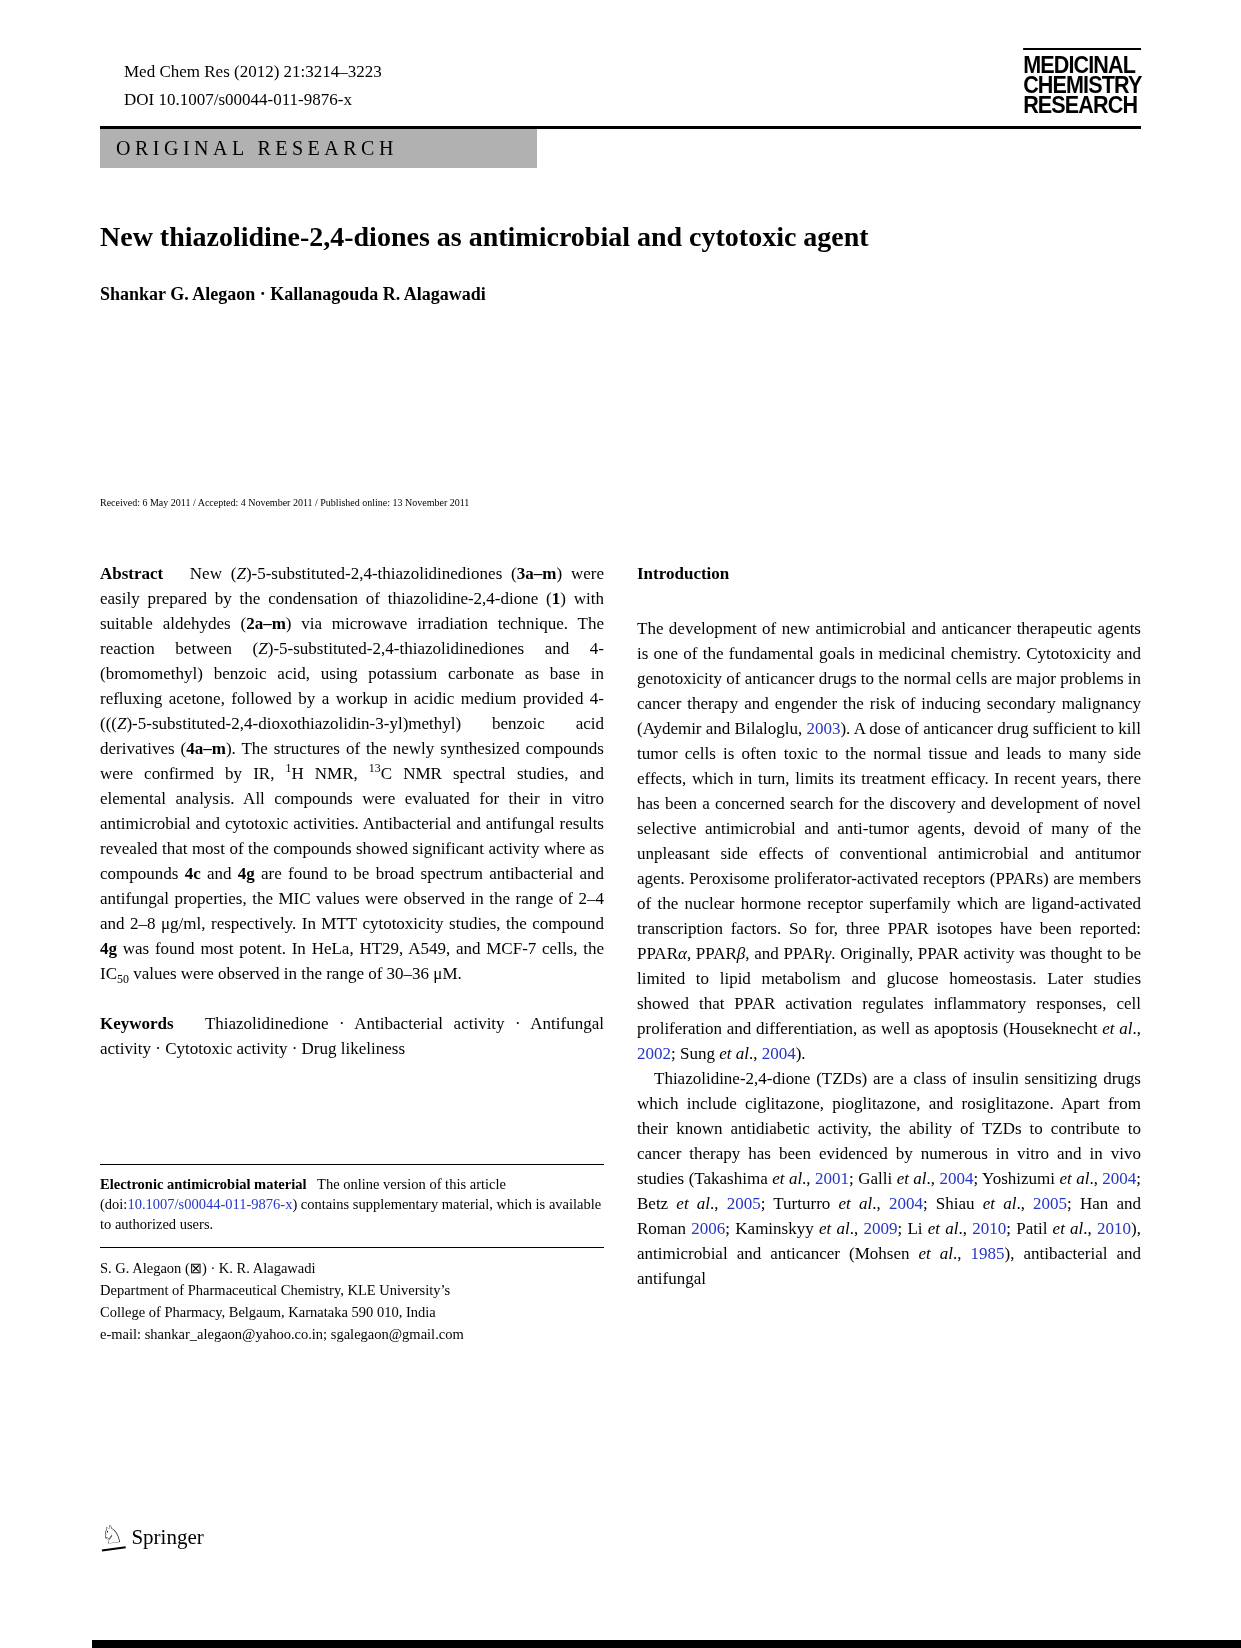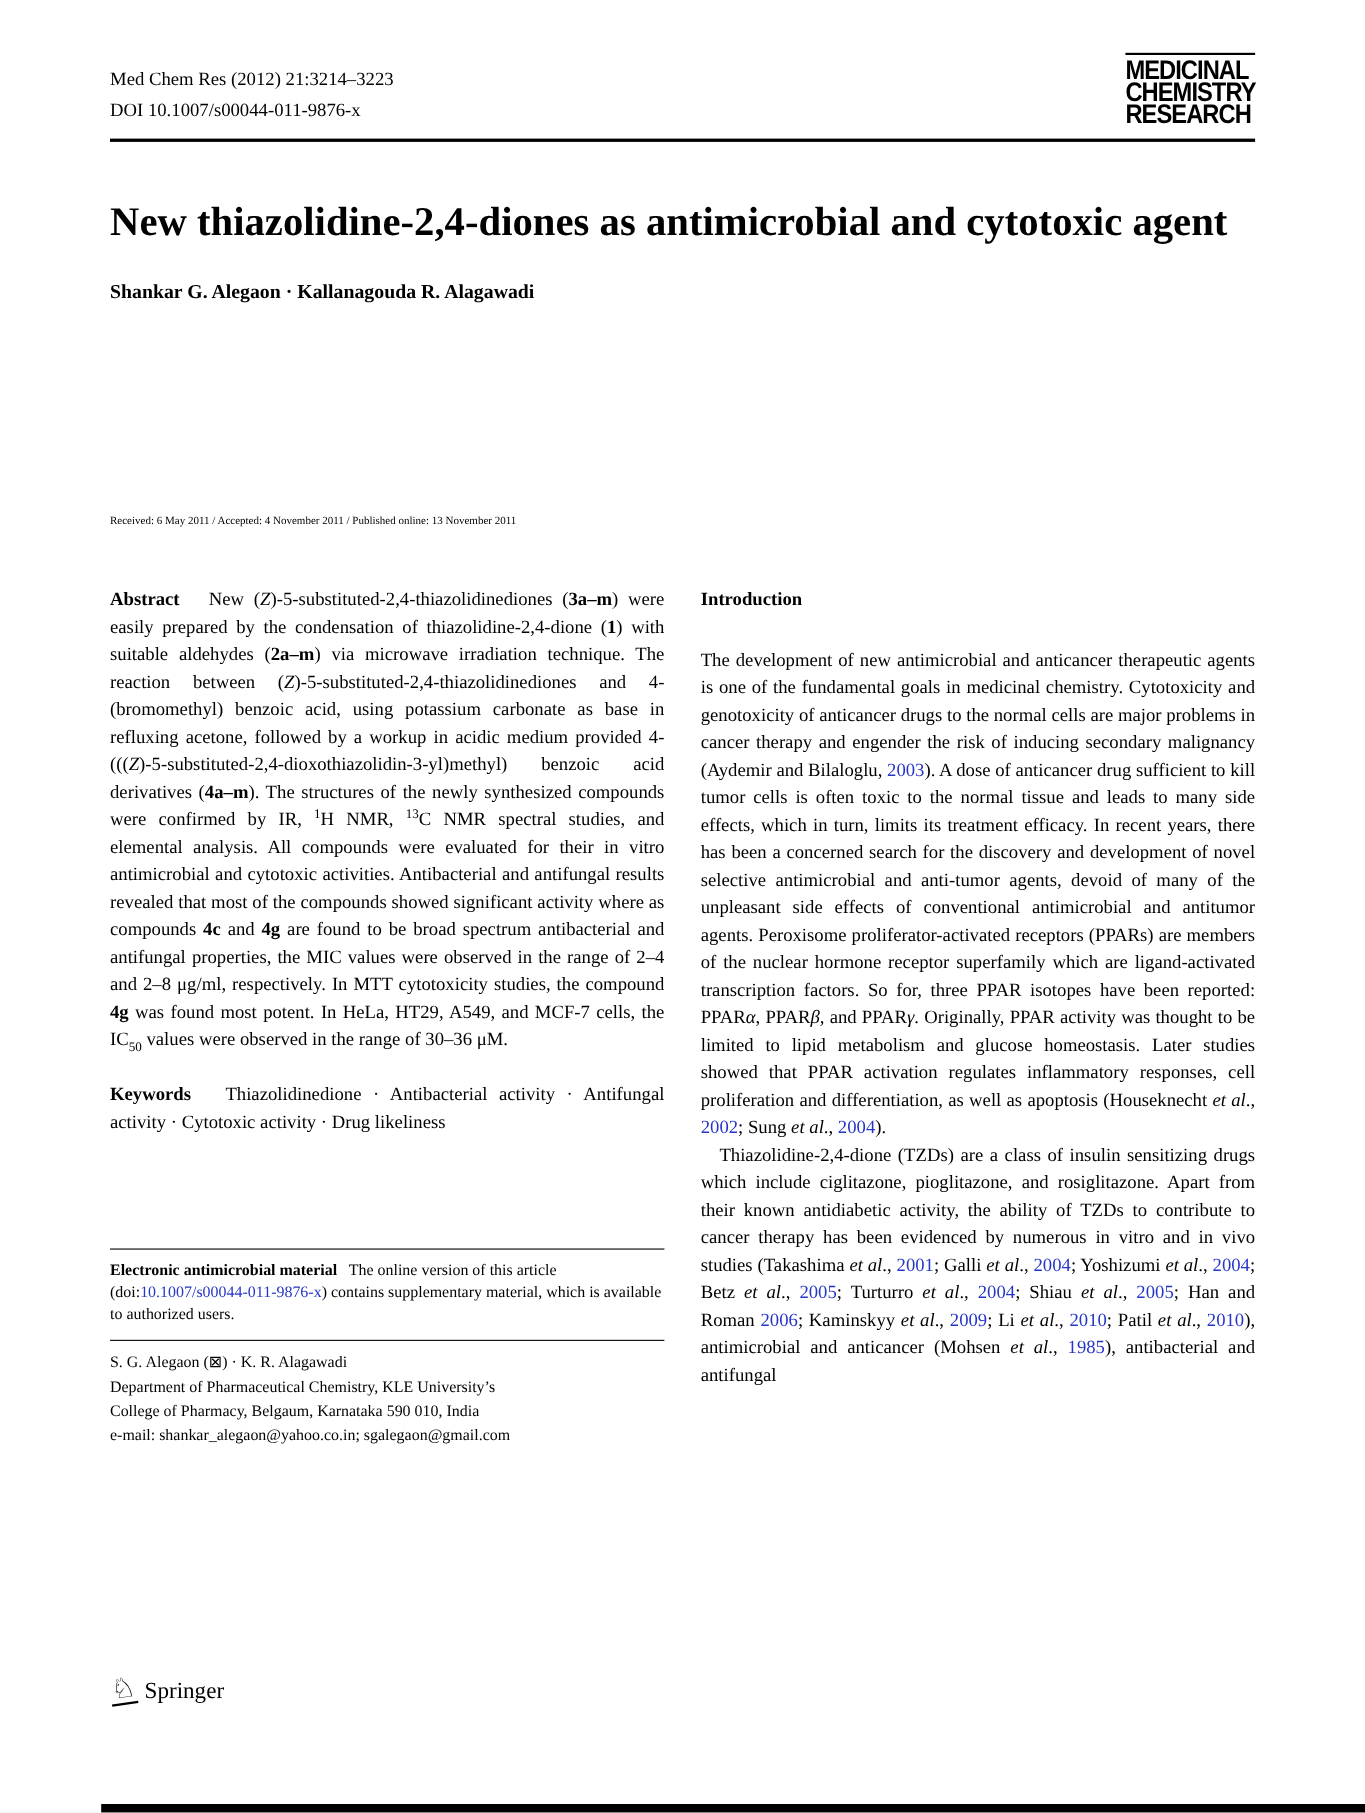--- a/index.html
+++ b/index.html
@@ -9,21 +9,21 @@
     margin:0 auto;
     background:#ffffff;
     font-family:"Liberation Serif", serif;
     color:#000;
     box-sizing:border-box;
     padding:58px 100px 0 100px;
     overflow:hidden;
   }
   
   .header{display:flex;justify-content:space-between;align-items:flex-start;}
-  .header-left{font-size:17px;line-height:28px;}
+  .header-left{font-size:17px;line-height:28px;margin-left:24px;}
   .logo-wrap{text-align:right;margin-top:-10px;}
   .logo{
     display:inline-block;
     font-family:"Liberation Sans", sans-serif;
     font-weight:bold;
     font-size:24.5px;
     line-height:20px;
     letter-spacing:-1px;
     text-align:left;
     border-top:2px solid #000;
@@ -32,21 +32,21 @@
     transform-origin:top right;
   }
   .top-rule{border-bottom:3px solid #000;margin-top:9px;}
   .banner{
     width:437px;height:39px;
     background:var(--banner-gray,#b1b1b1);
     display:flex;align-items:center;
     box-sizing:border-box;padding-left:16px;
     font-size:20px;letter-spacing:4.5px;
   }
-  .title{font-size:37px;font-weight:bold;margin:52px 0 0 0;line-height:1.2;}
+  .title{font-size:28px;font-weight:bold;margin:52px 0 0 0;line-height:1.2;}
   .authors{font-size:18px;font-weight:bold;margin-top:30px;}
   .history{font-size:10px;line-height:26px;margin-top:185px;}
   
   .columns{display:flex;gap:33px;margin-top:45px;}
   .col{width:504px;box-sizing:border-box;}
   .para{font-size:17px;line-height:25px;text-align:justify;margin:0;}
   .keywords{margin-top:25px;}
   .section-heading{font-size:17px;font-weight:bold;margin:0 0 30px 0;line-height:25px;}
   .indent{text-indent:17px;}
   sup{font-size:70%;line-height:0;}
@@ -84,20 +84,23 @@
       <div class="logo">
         <div>MEDICINAL</div>
         <div>CHEMISTRY</div>
         <div>RESEARCH</div>
       </div>
     </div>
   </header>
 
   <div class="top-rule"></div>
 
+  <div class="banner">
+    <span>ORIGINAL RESEARCH</span>
+  </div>
 
   <h1 class="title">New thiazolidine-2,4-diones as antimicrobial and cytotoxic agent</h1>
 
   <div class="authors">Shankar G. Alegaon · Kallanagouda R. Alagawadi</div>
 
   <div class="history">
     <div>Received: 6 May 2011 / Accepted: 4 November 2011 / Published online: 13 November 2011</div>
   </div>
 
   <div class="columns">

